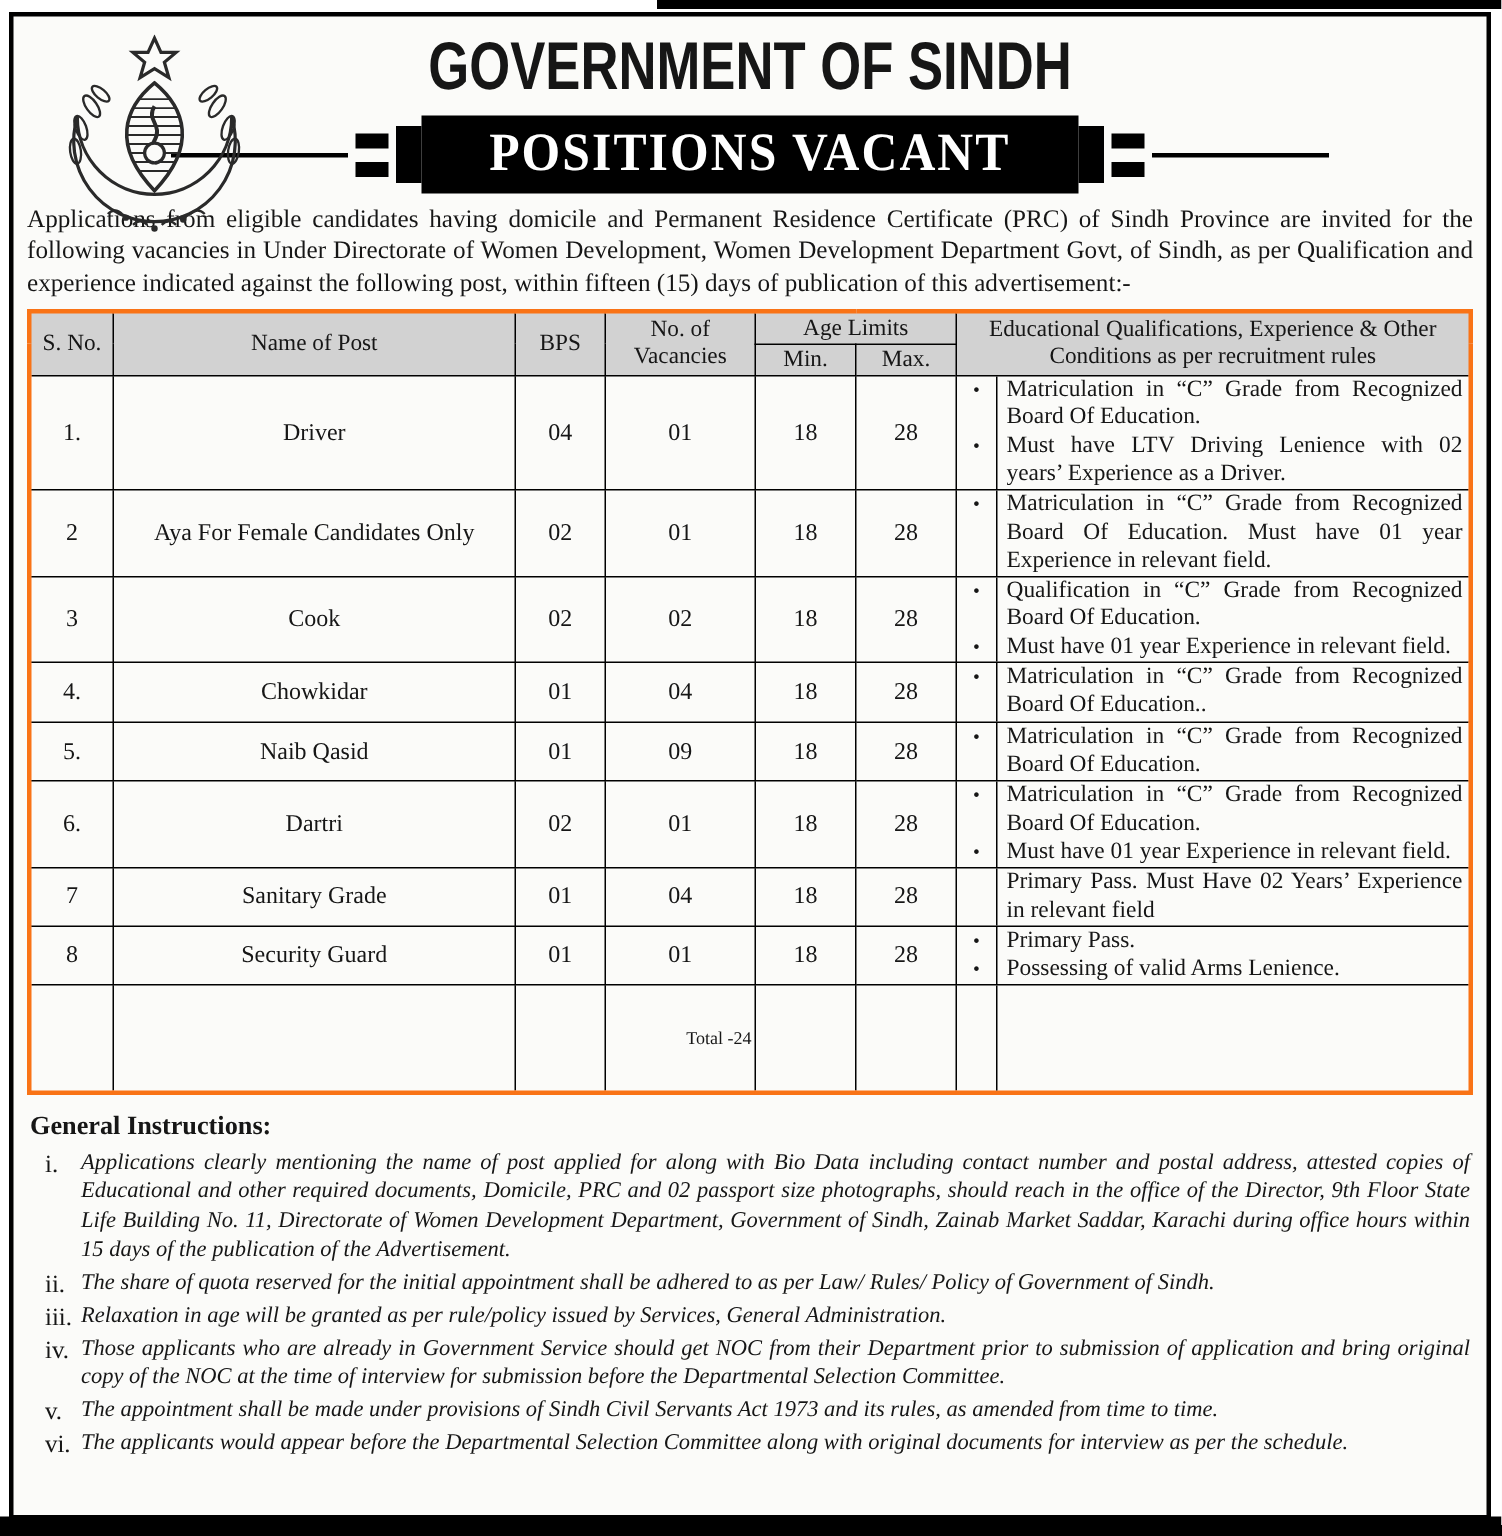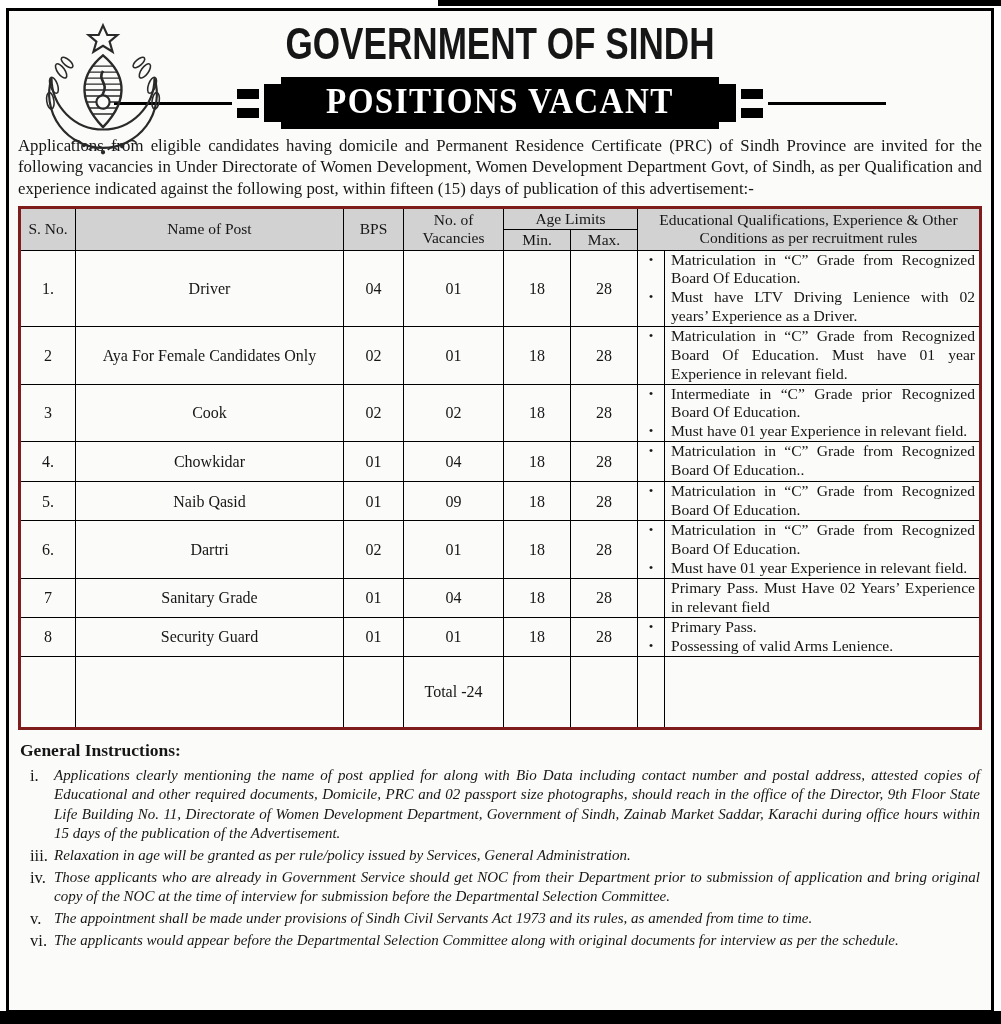--- a/index.html
+++ b/index.html
@@ -45,41 +45,41 @@
     font-weight:700;font-size:36px;letter-spacing:1.5px;
     padding:3px 30px 7px 30px;white-space:nowrap;
   }
   .banner-box span{display:inline-block;transform:scaleX(0.92);}
   
   .intro{
     text-align:justify;font-size:16.8px;line-height:1.27;margin:8px 0 7px 0;
   }
   
   table.posts{
-    width:100%;border-collapse:collapse;border:3px solid #7f1d1d;table-layout:fixed;
+    width:100%;border-collapse:collapse;border:3px solid #f97316;table-layout:fixed;
   }
   table.posts th{
     background:var(--header-cell-bg);font-weight:400;font-size:15.5px;
     border:1.6px solid #000;padding:1px 2px;line-height:1.15;
   }
   table.posts thead tr:first-child th{border-bottom-width:1.6px;}
   table.posts td{
     border:1.6px solid #000;padding:1px 2px;font-size:16px;text-align:center;
     vertical-align:middle;line-height:1.2;
   }
   table.posts td.qual{
     text-align:left;vertical-align:top;padding:0;position:relative;font-size:15.6px;
   }
   td.qual::after{
     content:"";position:absolute;left:26px;top:0;bottom:0;border-left:1.6px solid #000;
   }
   .qi{display:flex;align-items:flex-start;}
   .qi .b{flex:0 0 26px;text-align:center;font-size:13px;line-height:1.45;}
   .qi .t{flex:1;padding:0 4px 0 7px;text-align:justify;line-height:1.21;}
-  tr.total-row td{height:21px;font-size:16px;padding:0 2px;}
+  tr.total-row td{height:21px;font-size:12px;padding:0 2px;text-align:right;}
   
   tbody tr:nth-child(1) td{height:72px;}
   tbody tr:nth-child(2) td{height:55px;}
   tbody tr:nth-child(3) td{height:57px;}
   tbody tr:nth-child(4) td{height:40px;}
   tbody tr:nth-child(5) td{height:39px;}
   tbody tr:nth-child(6) td{height:55px;}
   tbody tr:nth-child(7) td{height:39px;}
   tbody tr:nth-child(8) td{height:39px;}
   
@@ -225,21 +225,21 @@
   <tr>
     <td>3</td>
     <td>Cook</td>
     <td>02</td>
     <td>02</td>
     <td>18</td>
     <td>28</td>
     <td class="qual">
             <div class="qi">
               <span class="b">•</span>
-              <span class="t">Intermediate in “C” Grade prior Recognized Board Of Education.</span>
+              <span class="t">Qualification in “C” Grade from Recognized Board Of Education.</span>
             </div>
             <div class="qi">
               <span class="b">•</span>
               <span class="t">Must have 01 year Experience in relevant field.</span>
             </div>
           </td>
   </tr>
 
   <tr>
     <td>4.</td>
@@ -337,20 +337,24 @@
     </tbody>
   </table>
 
   <div class="gi-head">General Instructions:</div>
   <div id="instructions-list">
   <div class="ins">
     <div class="n">i.</div>
     <div class="x">Applications clearly mentioning the name of post applied for along with Bio Data including contact number and postal address, attested copies of Educational and other required documents, Domicile, PRC and 02 passport size photographs, should reach in the office of the Director, 9th Floor State Life Building No. 11, Directorate of Women Development Department, Government of Sindh, Zainab Market Saddar, Karachi during office hours within 15 days of the publication of the Advertisement.</div>
   </div>
 
+  <div class="ins">
+    <div class="n">ii.</div>
+    <div class="x">The share of quota reserved for the initial appointment shall be adhered to as per Law/ Rules/ Policy of Government of Sindh.</div>
+  </div>
 
   <div class="ins">
     <div class="n">iii.</div>
     <div class="x">Relaxation in age will be granted as per rule/policy issued by Services, General Administration.</div>
   </div>
 
   <div class="ins">
     <div class="n">iv.</div>
     <div class="x">Those applicants who are already in Government Service should get NOC from their Department prior to submission of application and bring original copy of the NOC at the time of interview for submission before the Departmental Selection Committee.</div>
   </div>

